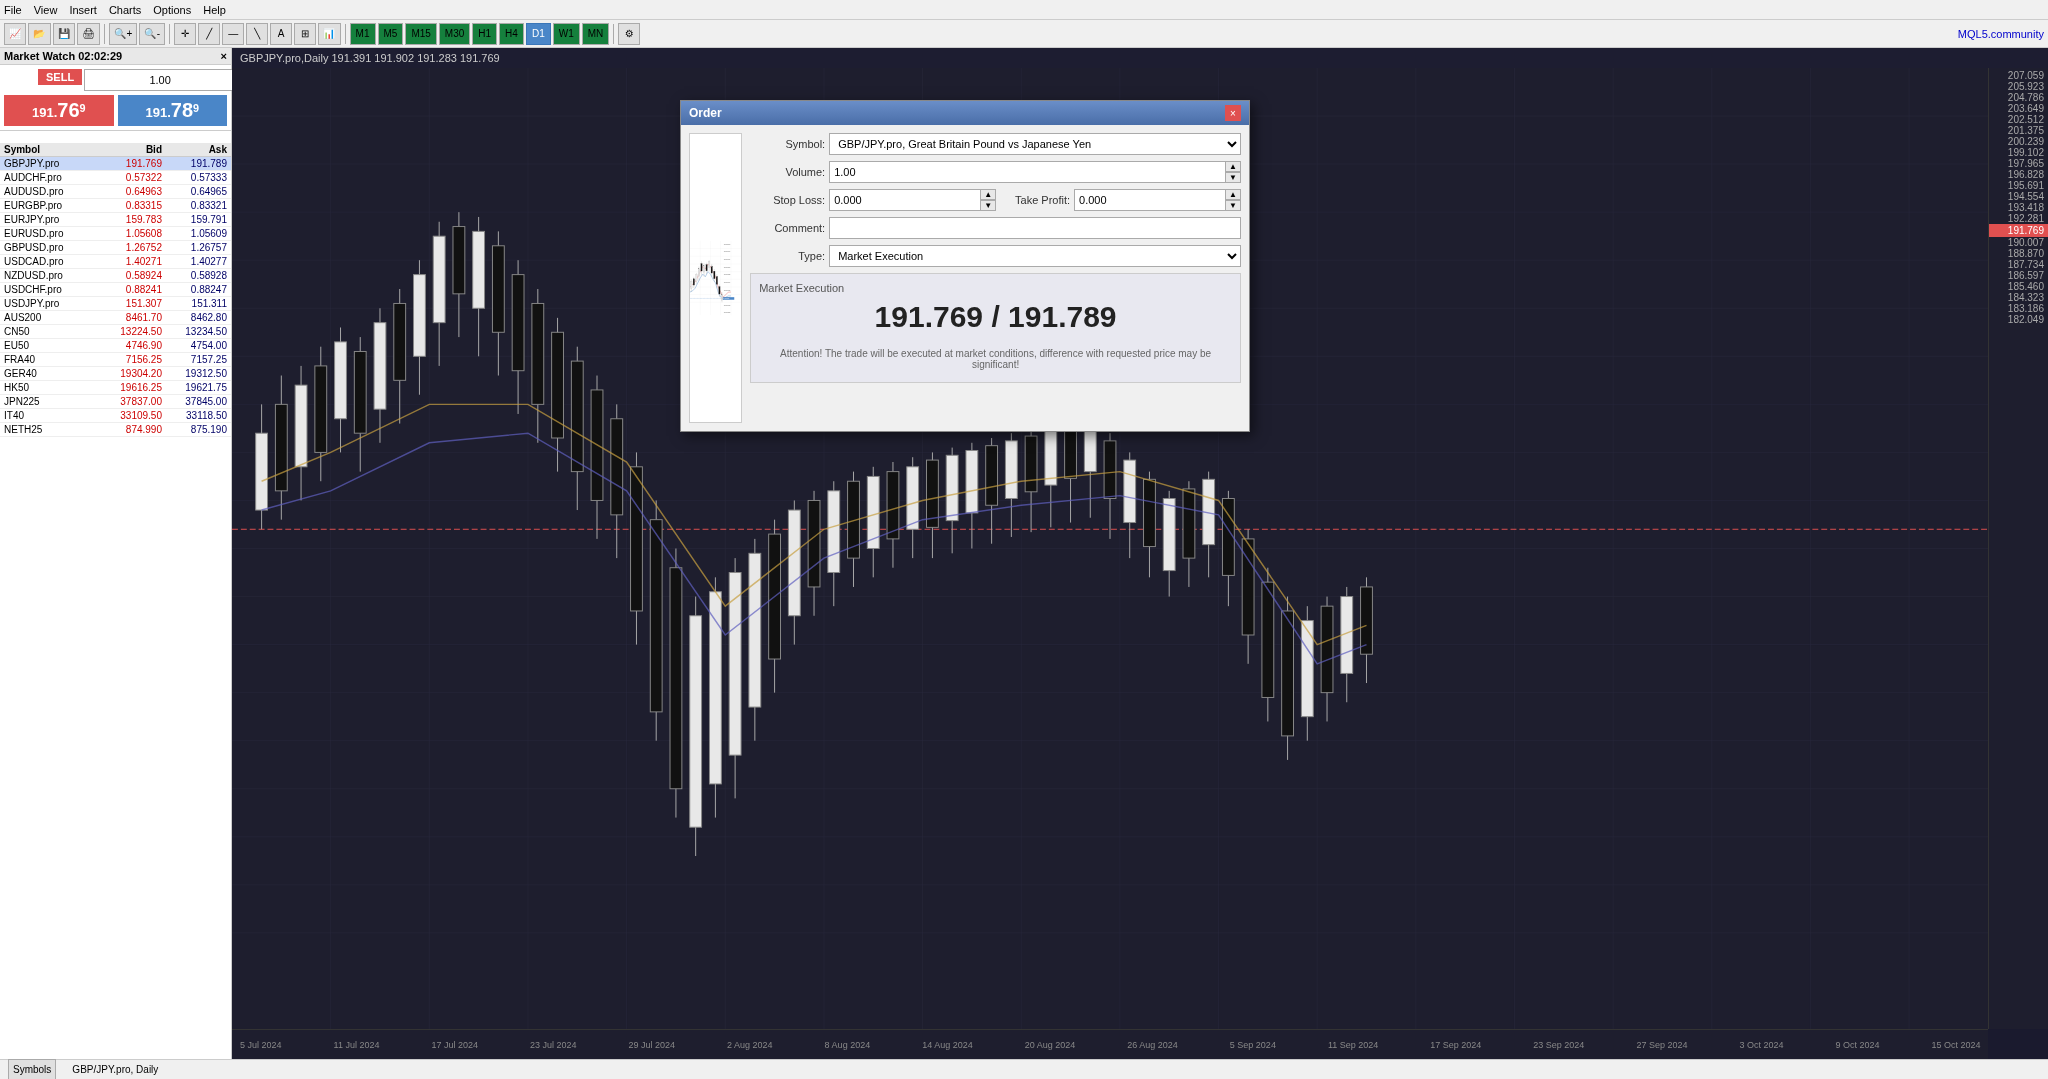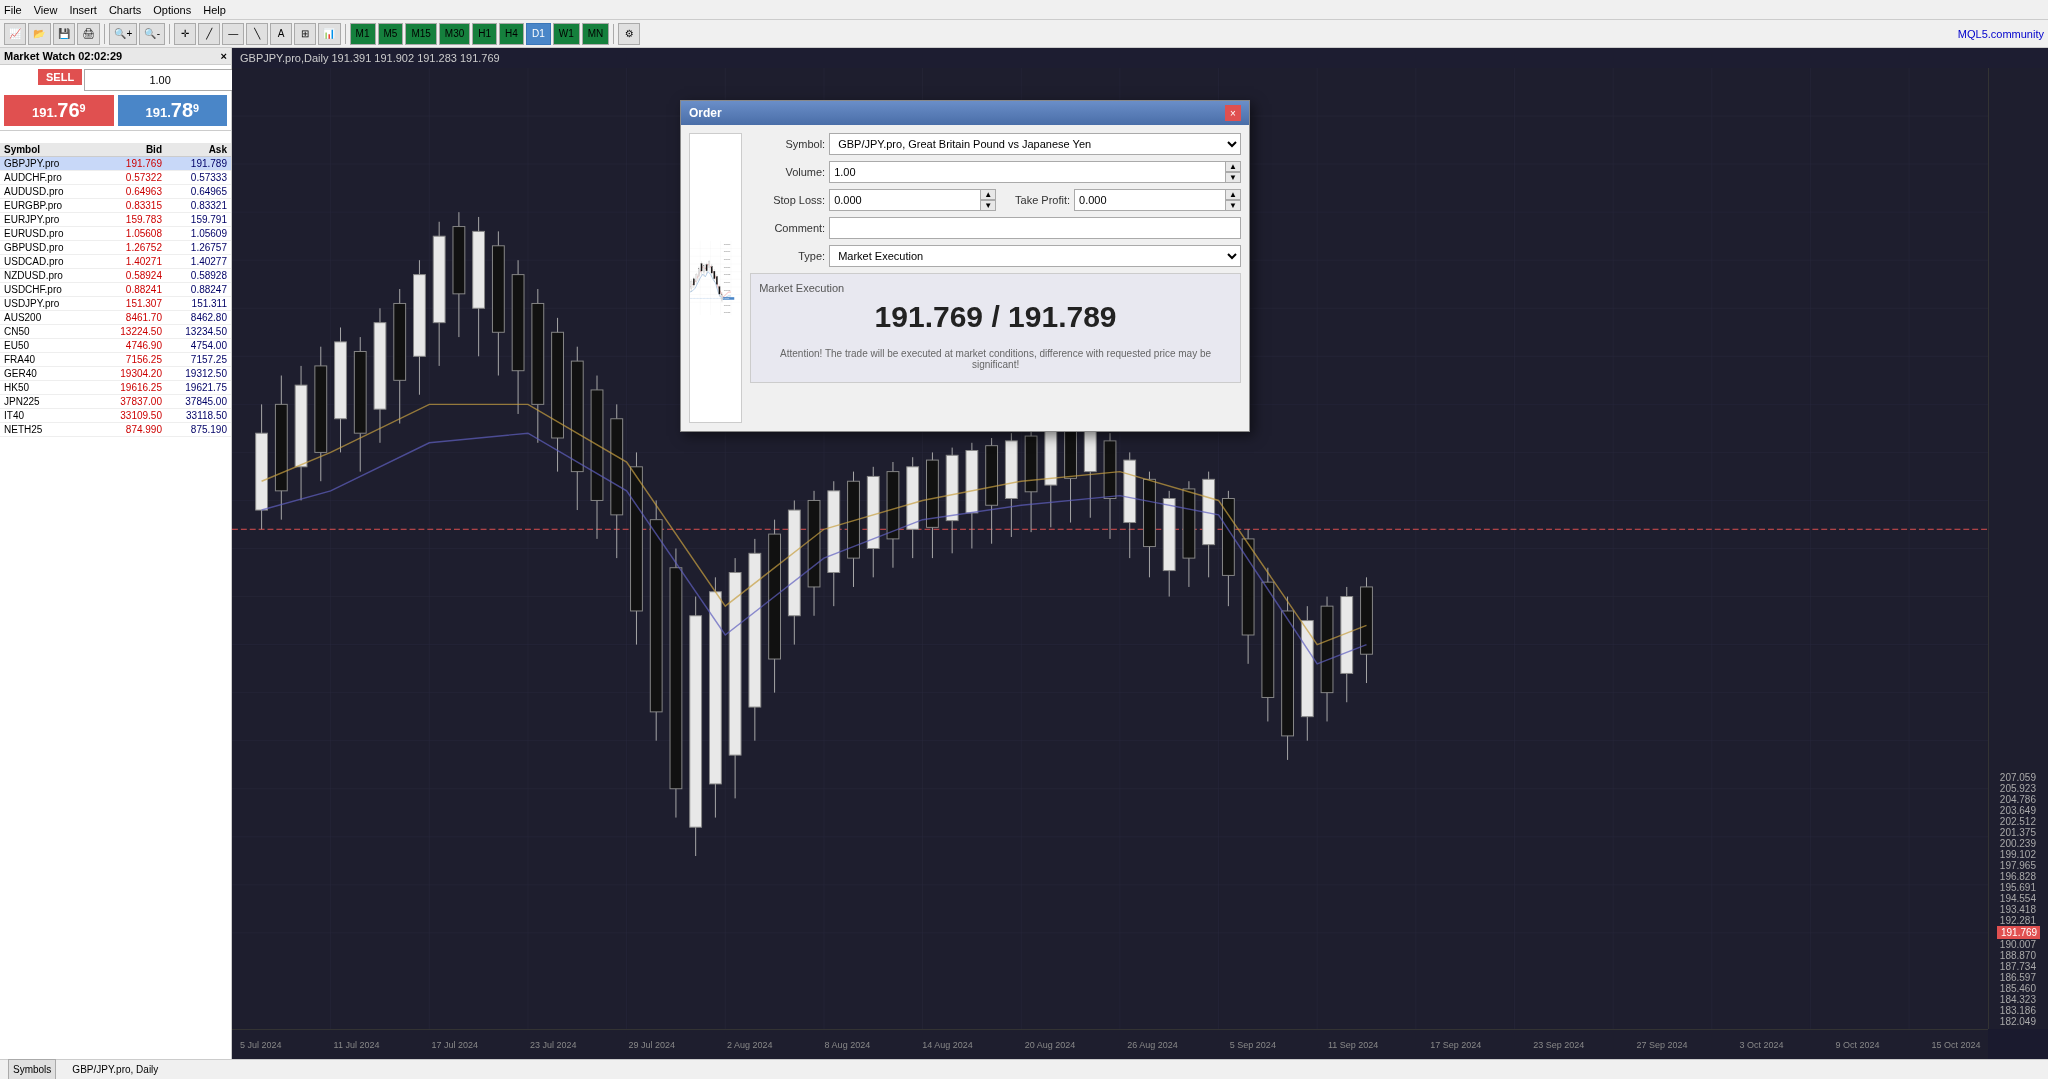--- a/index.html
+++ b/index.html
@@ -187,22 +187,22 @@
 
     
     .price-axis {
       position: absolute;
       top: 20px; right: 0;
       width: 60px; bottom: 30px;
       background: #1e1e2e;
       border-left: 1px solid #333;
       display: flex;
       flex-direction: column;
-      justify-content: flex-end;
-      padding: 2px 8px;
+      justify-content: flex-start;
+      padding: 2px 0;
     }
     .price-label {
       font-size: 10px;
       color: #aaa;
       text-align: right;
       padding-right: 4px;
     }
     .price-label.highlight {
       background: #e05050;
       color: white;

